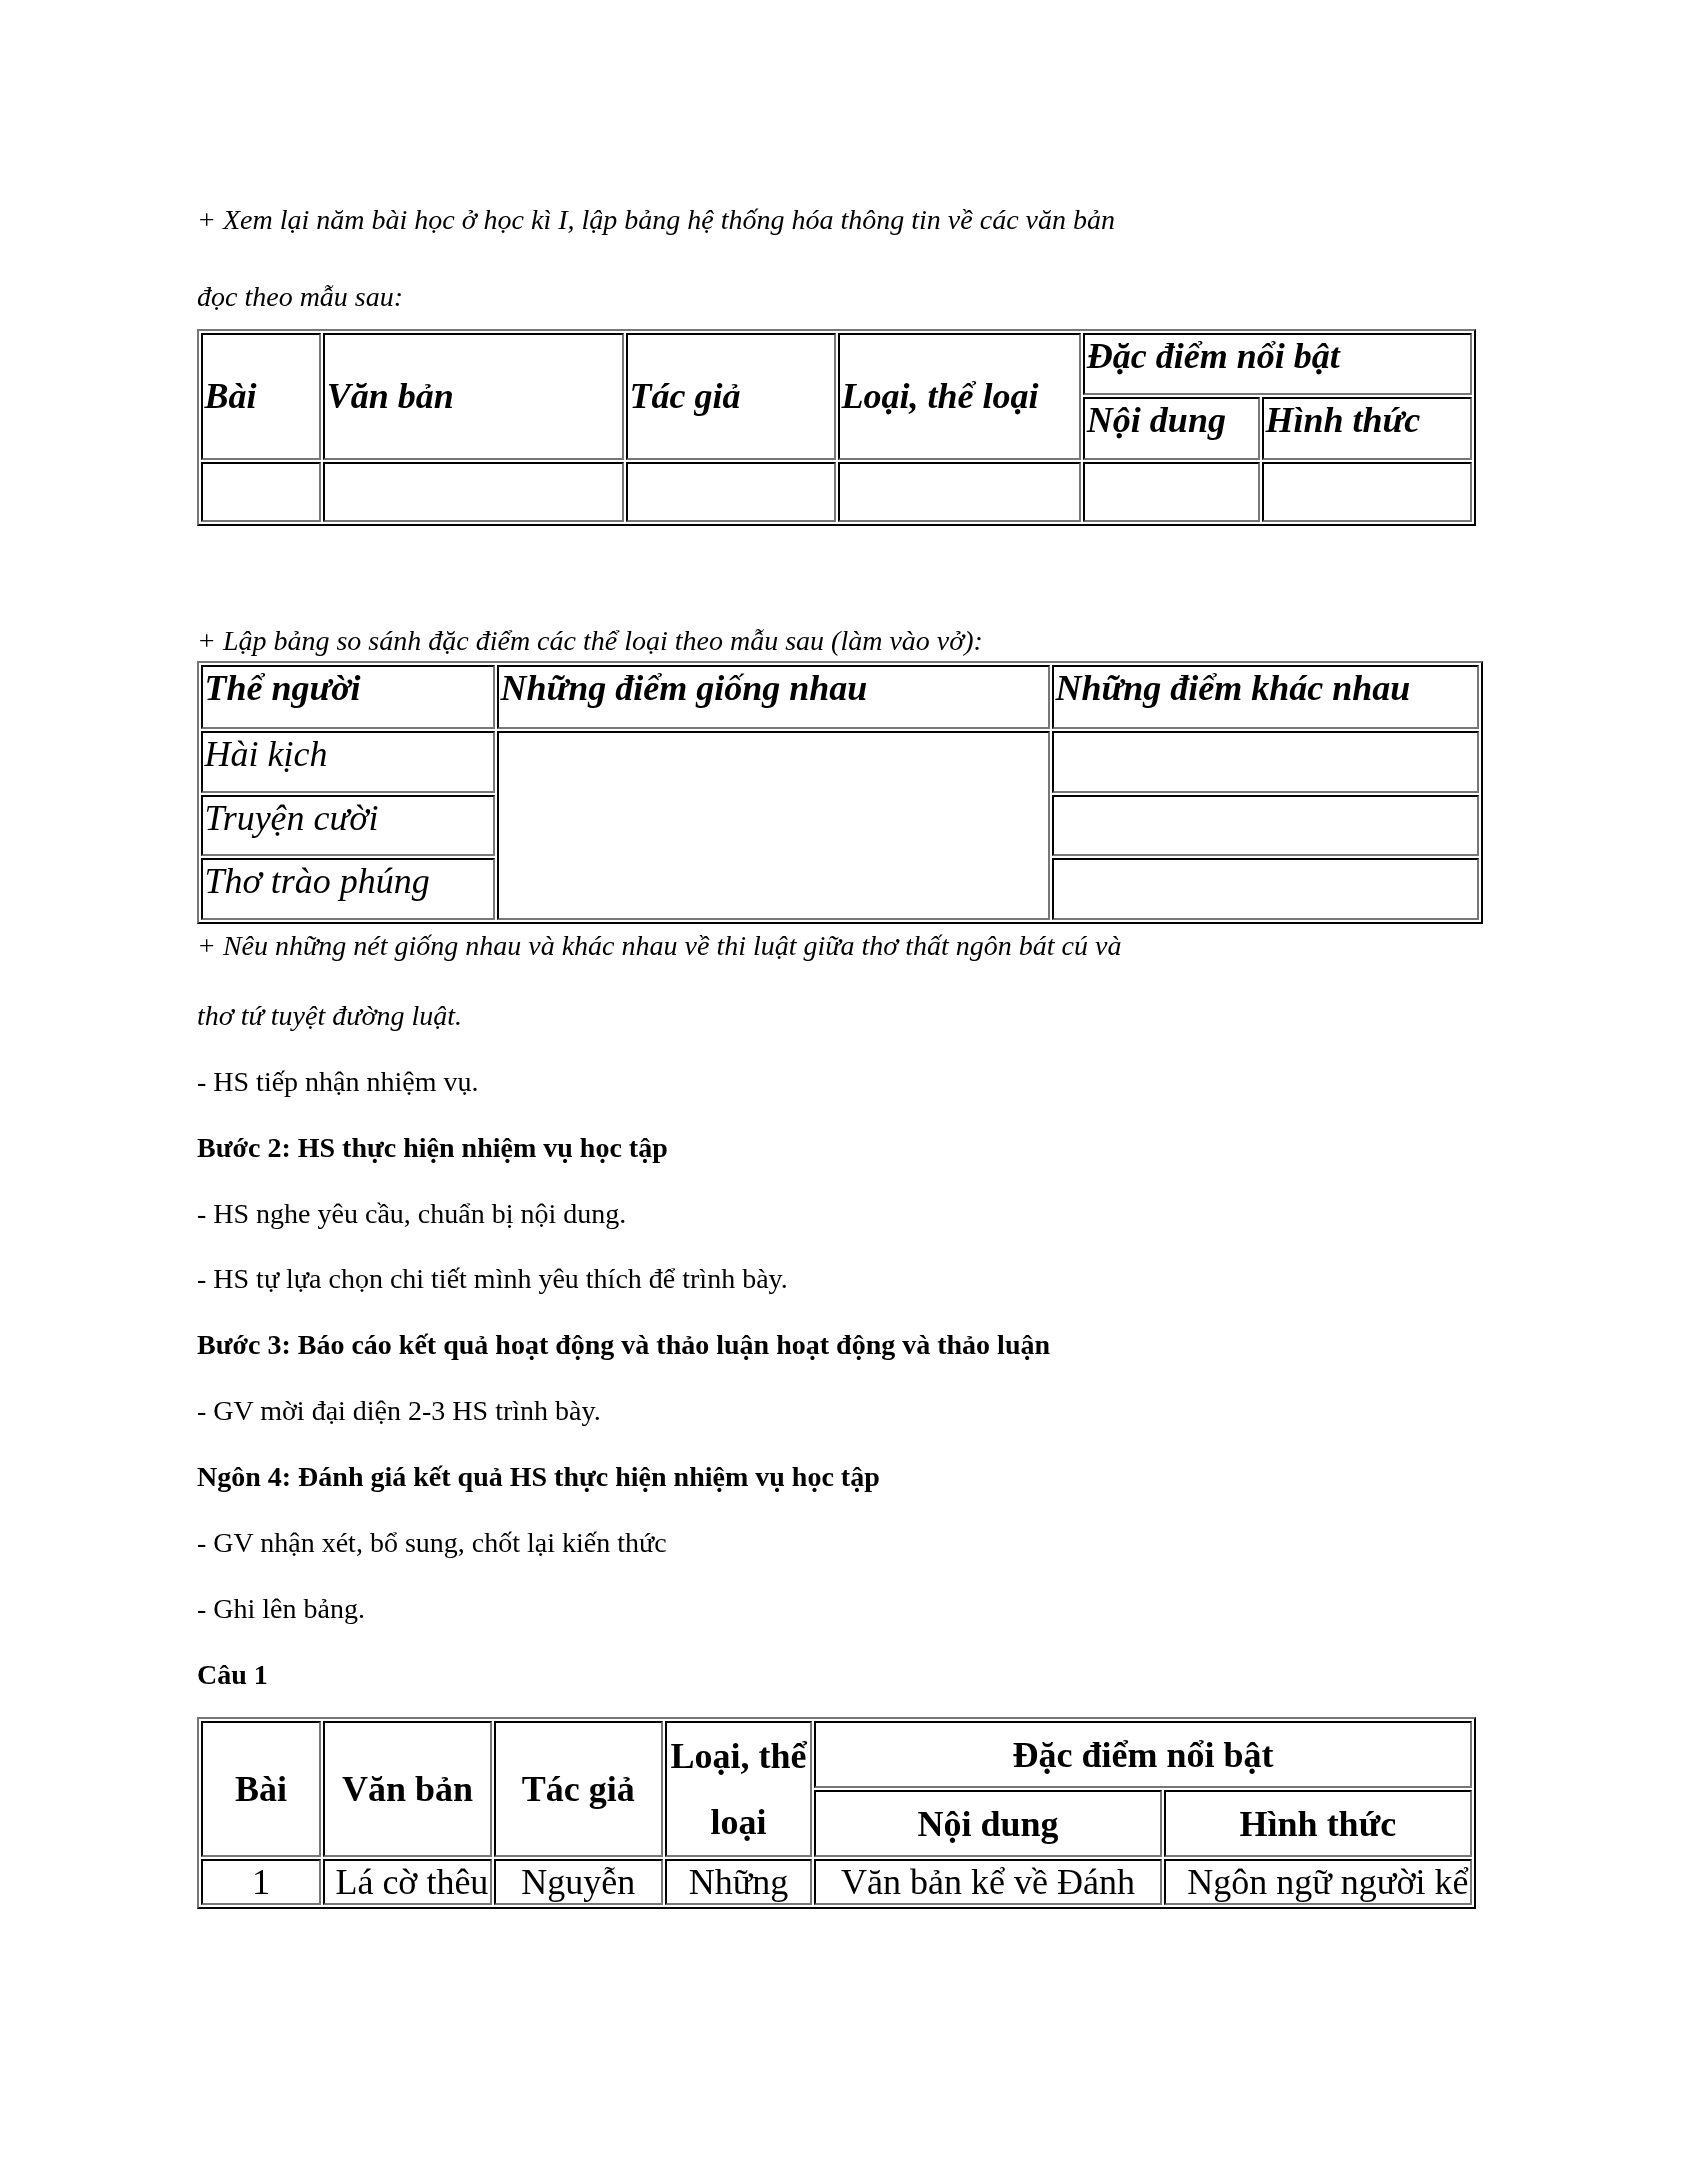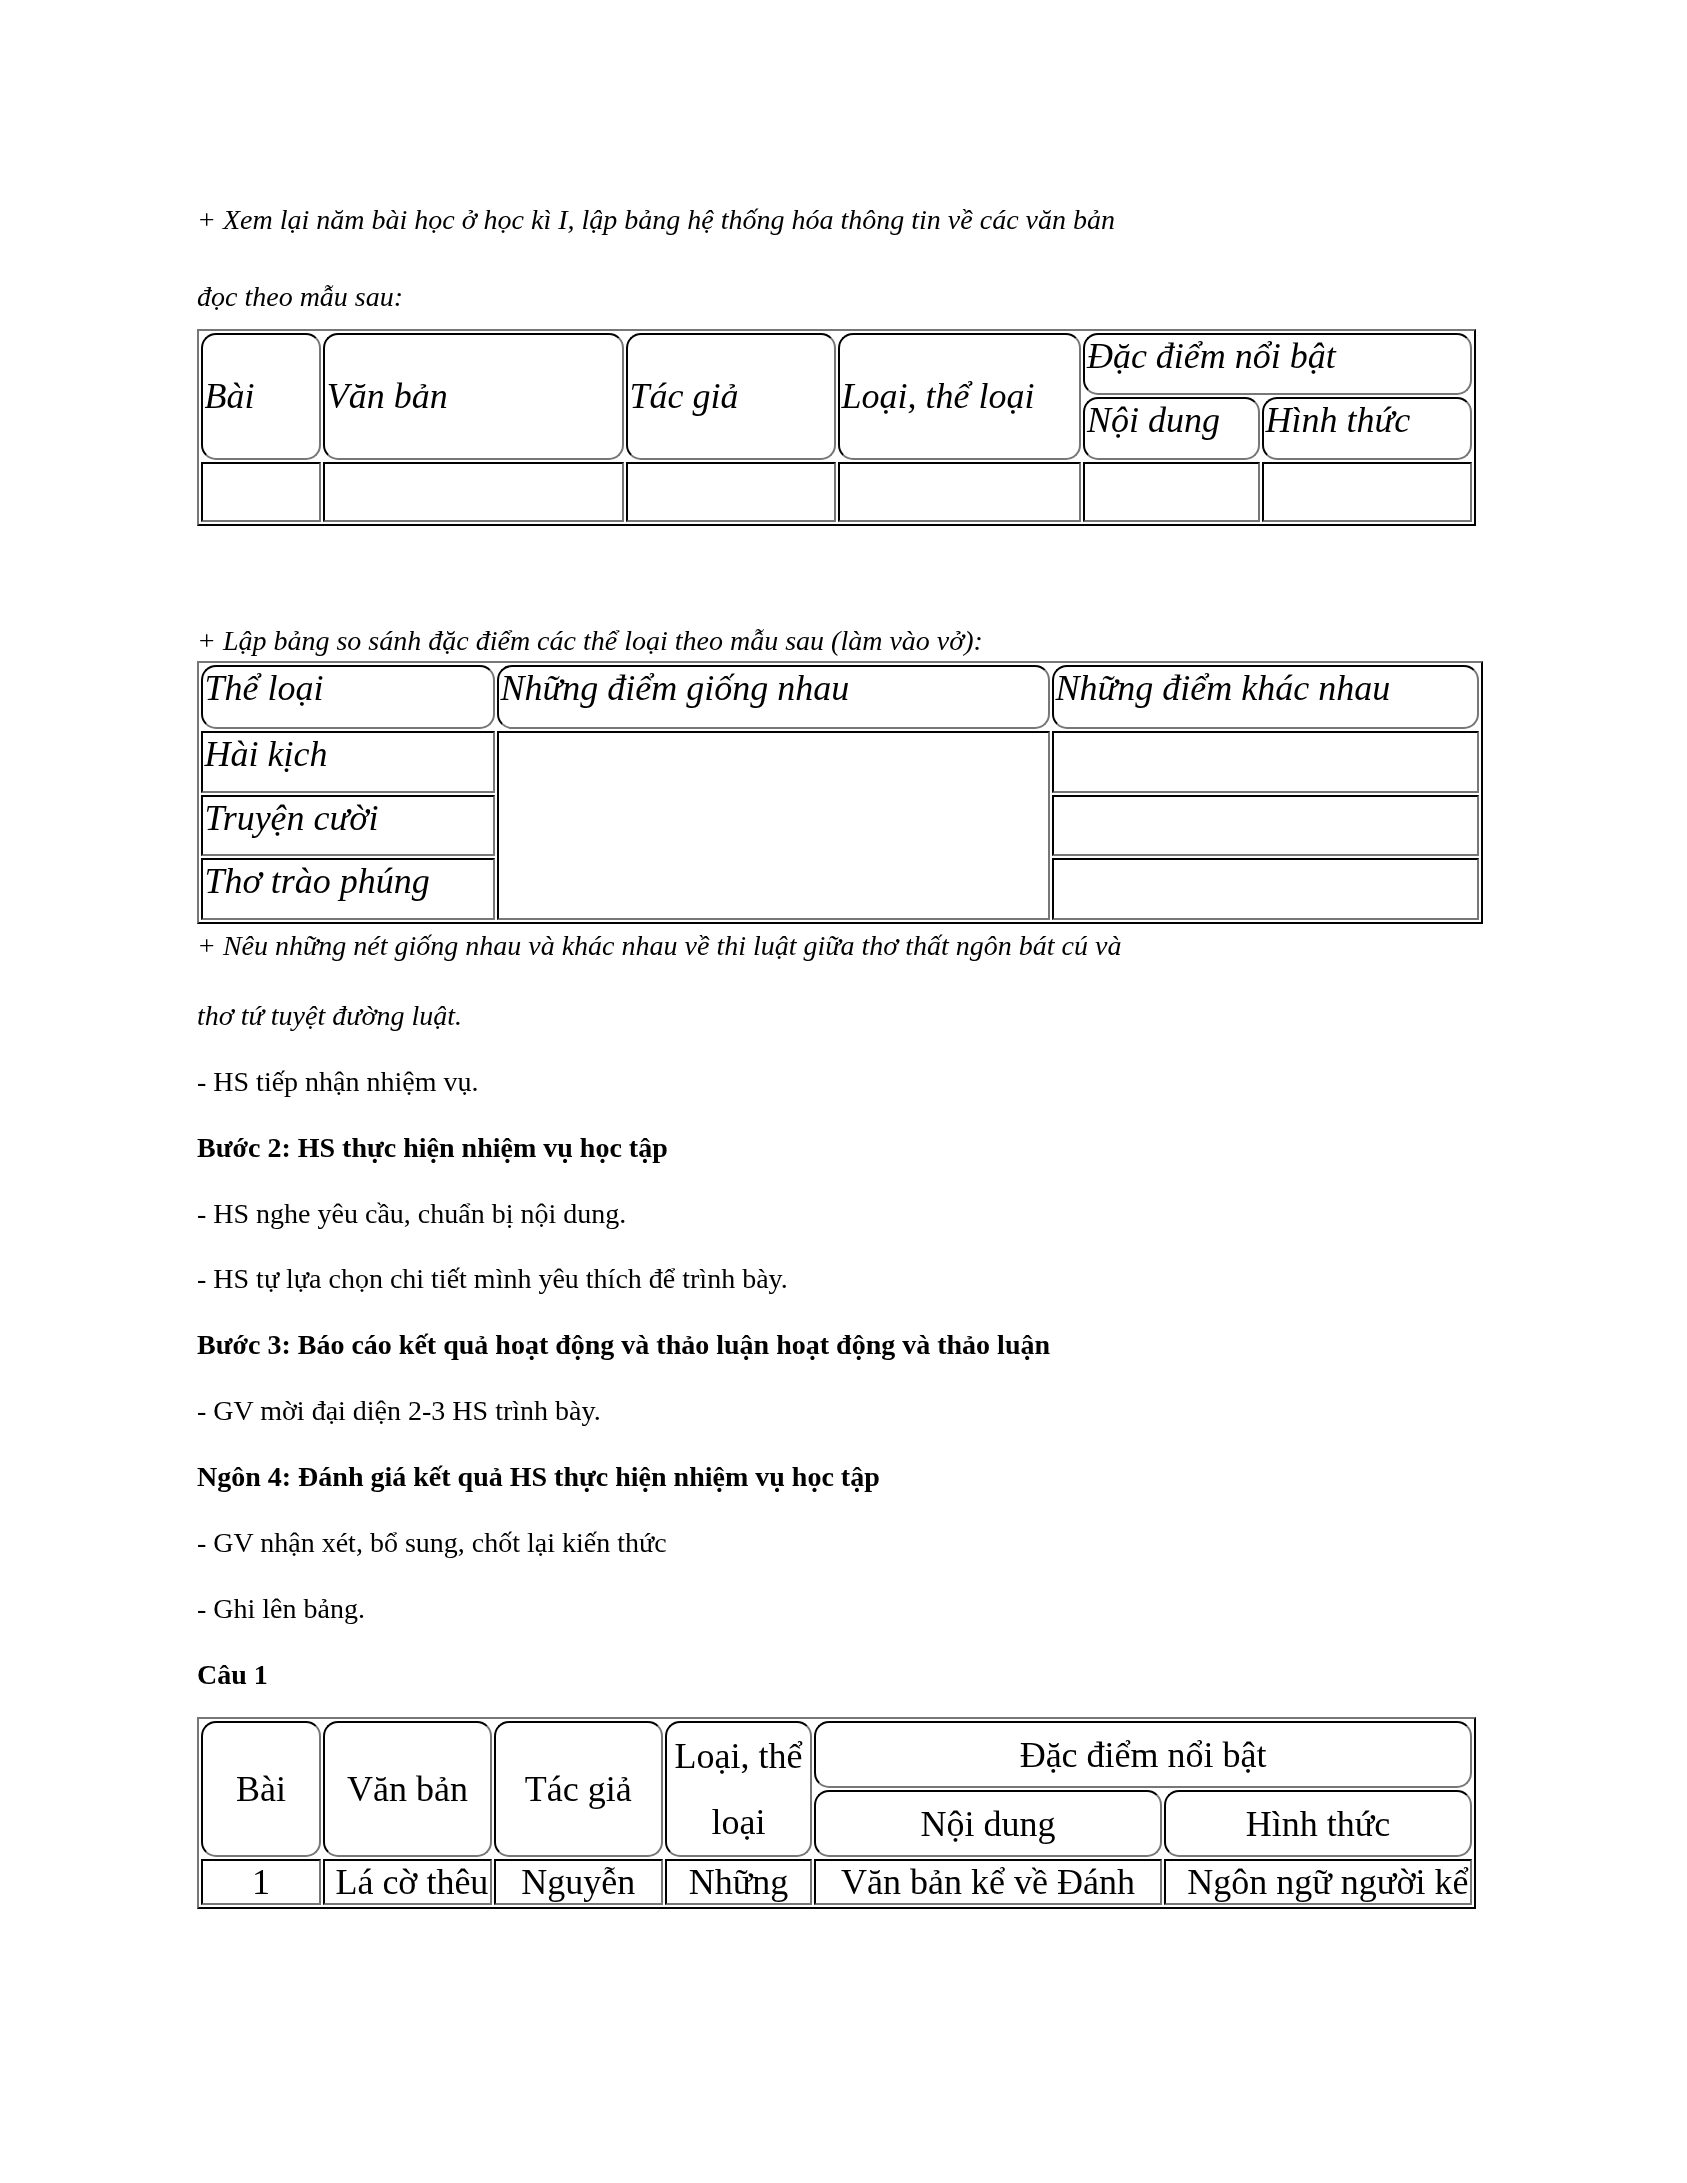--- a/index.html
+++ b/index.html
@@ -7,21 +7,21 @@
          font-family:"Liberation Serif", serif; color:#000; }
   .line { position:absolute; left:197px; font-size:28px; line-height:66px; white-space:nowrap; }
   .it { font-style:italic; }
   .b { font-weight:bold; }
   table { position:absolute; border-collapse:separate; border-spacing:2.4px;
           border:2.4px solid #000; border-top-color:#777; border-left-color:#777;
           background:#fff; table-layout:fixed; }
   td, th { border:2.4px solid #000; border-right-color:#777; border-bottom-color:#777;
            padding:0 1.6px; font-size:36px; font-weight:normal; text-align:left;
            vertical-align:middle; overflow:hidden; white-space:nowrap; }
-  th { font-weight:normal;border-radius:15px; }
+  th { font-weight:bold; }
   #t1 th, #t2 th { font-style:italic; }
   #t2 td { font-style:italic; }
   #t3 th, #t3 td { text-align:center; }
   #t3 td.l { text-align:right; }
 </style>
 </head>
 <body>
 
 <div class="line it" style="top:187px">+ Xem lại năm bài học ở học kì I, lập bảng hệ thống hóa thông tin về các văn bản</div>
 <div class="line it" style="top:264px">đọc theo mẫu sau:</div>
@@ -61,21 +61,21 @@
 <div class="line it" style="top:608px">+ Lập bảng so sánh đặc điểm các thể loại theo mẫu sau (làm vào vở):</div>
 
 <table id="t2" style="left:197px; top:661px; width:1279px; height:263px;">
   <colgroup>
     <col style="width:294px">
       <col style="width:553px">
       <col style="width:427px">
   </colgroup>
   <tbody>
       <tr style="height:62px">
-    <th style="vertical-align:top">Thể loại</th>
+    <th style="vertical-align:top">Thể người</th>
     <th style="vertical-align:top">Những điểm giống nhau</th>
     <th style="vertical-align:top">Những điểm khác nhau</th>
   </tr>
   <tr style="height:60px">
     <td style="vertical-align:top">Hài kịch</td>
     <td rowspan="3"></td>
     <td></td>
   </tr>
   <tr style="height:60px">
     <td style="vertical-align:top">Truyện cười</td>

